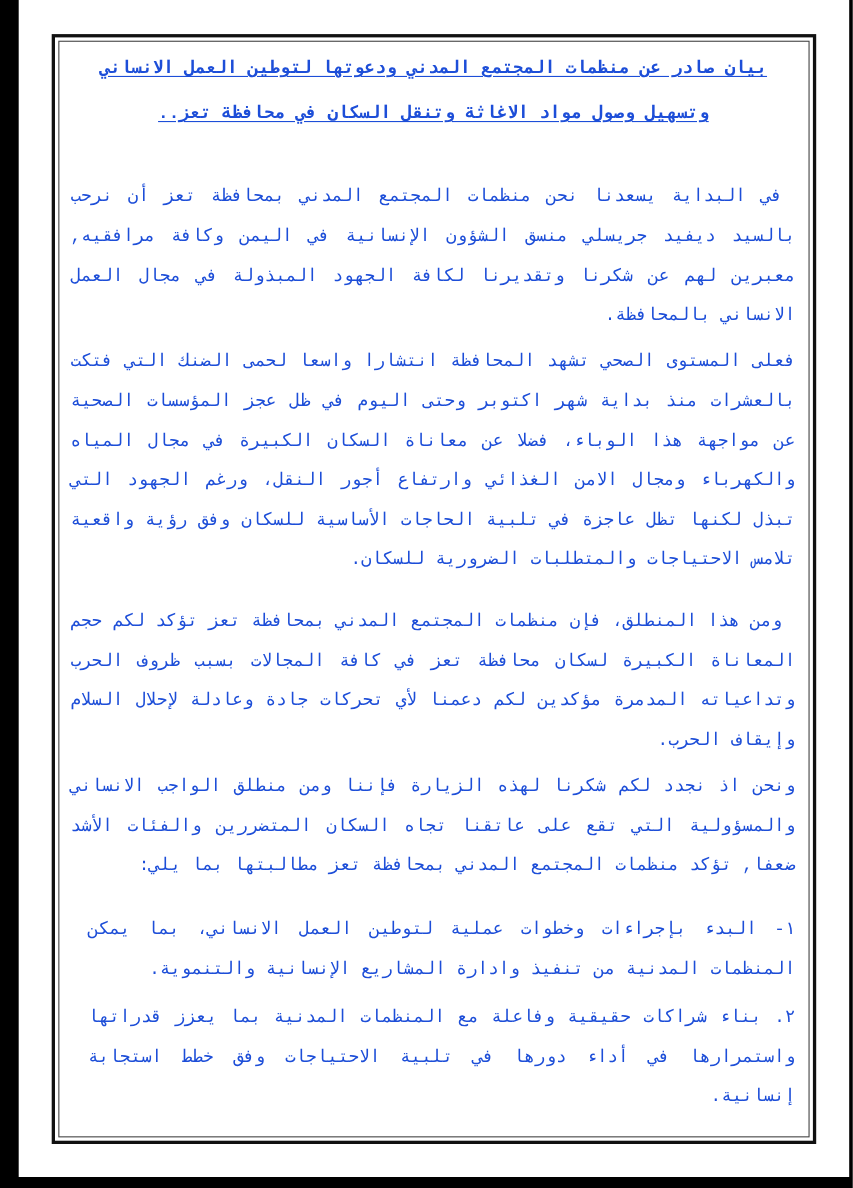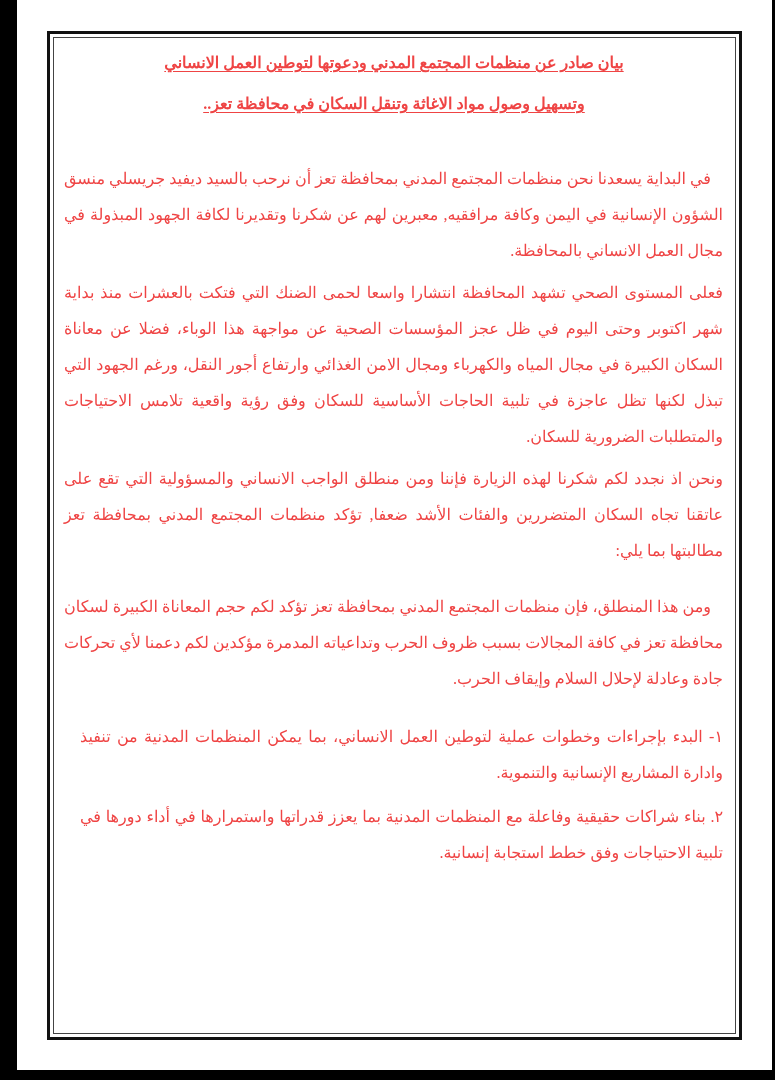--- a/index.html
+++ b/index.html
@@ -33,22 +33,22 @@
       right: 3px;
       bottom: 3px;
       border: 1px solid #444444;
     }
     .content {
       position: absolute;
       left: 47px;
       top: 40px;
       width: 670px;
       direction: rtl;
-      font-family: Liberation Serif, serif;
-      color: #ef4444;
+      font-family: Liberation Mono, monospace;
+      color: #1d4ed8;
     }
     .title {
       text-align: center;
       font-weight: bold;
       font-size: 16px;
       line-height: 41px;
       margin: 0;
       padding-right: 10px;
     }
     .title span {
@@ -91,20 +91,20 @@
     <p class="title title-line-1">
       <span>بيان صادر عن  منظمات المجتمع المدني ودعوتها لتوطين العمل الانساني</span>
     </p>
     <p class="title">
       <span>وتسهيل وصول مواد الاغاثة وتنقل السكان  في محافظة تعز..</span>
     </p>
 
     <div class="body-wrap">
       <p class="para indent">في البداية يسعدنا نحن منظمات المجتمع المدني بمحافظة تعز أن نرحب بالسيد ديفيد جريسلي منسق الشؤون الإنسانية في اليمن وكافة مرافقيه, معبرين لهم عن شكرنا وتقديرنا لكافة الجهود المبذولة في مجال العمل الانساني بالمحافظة.</p>
       <p class="para">فعلى المستوى الصحي تشهد المحافظة انتشارا واسعا لحمى الضنك التي فتكت بالعشرات منذ بداية شهر اكتوبر وحتى اليوم في ظل عجز المؤسسات الصحية عن مواجهة هذا الوباء، فضلا عن معاناة السكان الكبيرة في مجال المياه والكهرباء ومجال الامن الغذائي وارتفاع أجور النقل، ورغم الجهود التي تبذل لكنها تظل عاجزة في تلبية الحاجات الأساسية للسكان وفق رؤية واقعية تلامس الاحتياجات والمتطلبات الضرورية للسكان.</p>
+      <p class="para indent gap-before">ومن هذا المنطلق، فإن منظمات المجتمع المدني بمحافظة تعز تؤكد لكم حجم المعاناة الكبيرة لسكان محافظة تعز في كافة المجالات بسبب ظروف الحرب وتداعياته المدمرة مؤكدين لكم دعمنا لأي تحركات جادة وعادلة لإحلال السلام وإيقاف الحرب.</p>
       <p class="para">ونحن اذ نجدد لكم شكرنا لهذه الزيارة فإننا ومن منطلق الواجب الانساني والمسؤولية التي تقع على عاتقنا تجاه السكان المتضررين والفئات الأشد ضعفا, تؤكد منظمات المجتمع المدني بمحافظة تعز مطالبتها بما يلي:</p>
-      <p class="para indent gap-before">ومن هذا المنطلق، فإن منظمات المجتمع المدني بمحافظة تعز تؤكد لكم حجم المعاناة الكبيرة لسكان محافظة تعز في كافة المجالات بسبب ظروف الحرب وتداعياته المدمرة مؤكدين لكم دعمنا لأي تحركات جادة وعادلة لإحلال السلام وإيقاف الحرب.</p>
 
       <p class="list-item first">١- البدء بإجراءات وخطوات عملية لتوطين العمل الانساني، بما يمكن المنظمات المدنية من تنفيذ وادارة المشاريع الإنسانية والتنموية.</p>
       <p class="list-item">٢. بناء شراكات حقيقية وفاعلة مع المنظمات المدنية بما يعزز قدراتها واستمرارها في أداء دورها في تلبية الاحتياجات وفق خطط استجابة إنسانية.</p>
     </div>
   </div>
 </div>
 
 </body></html>

